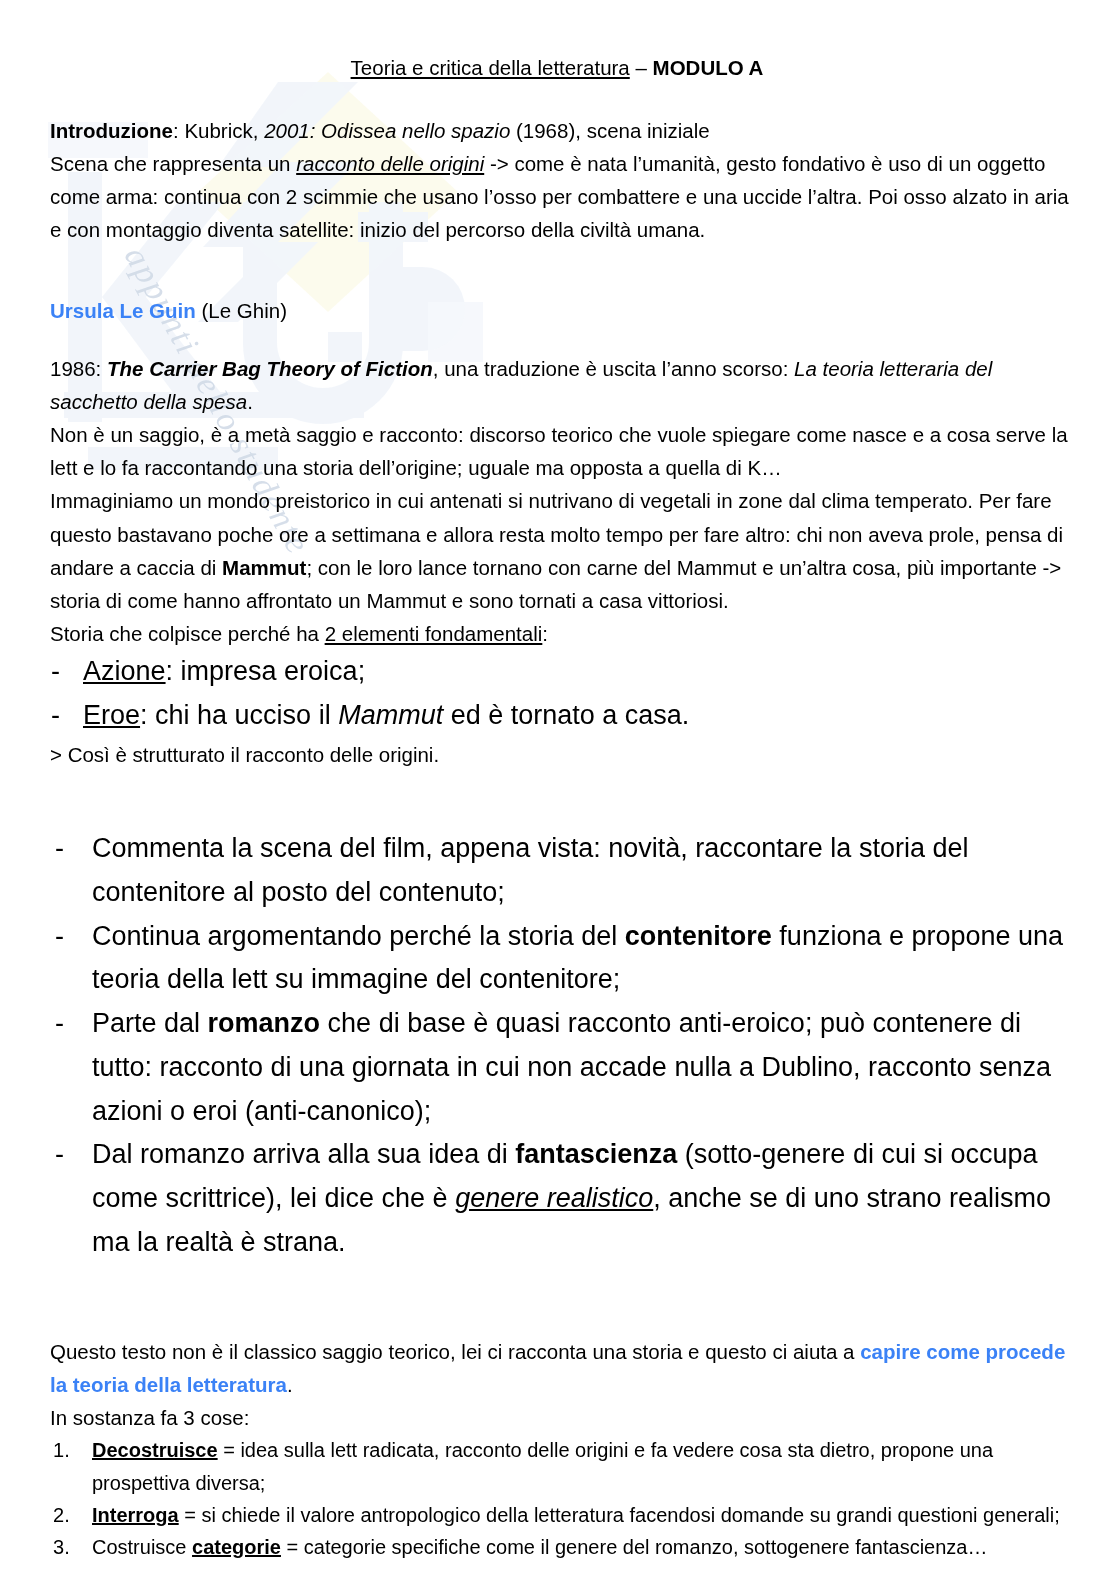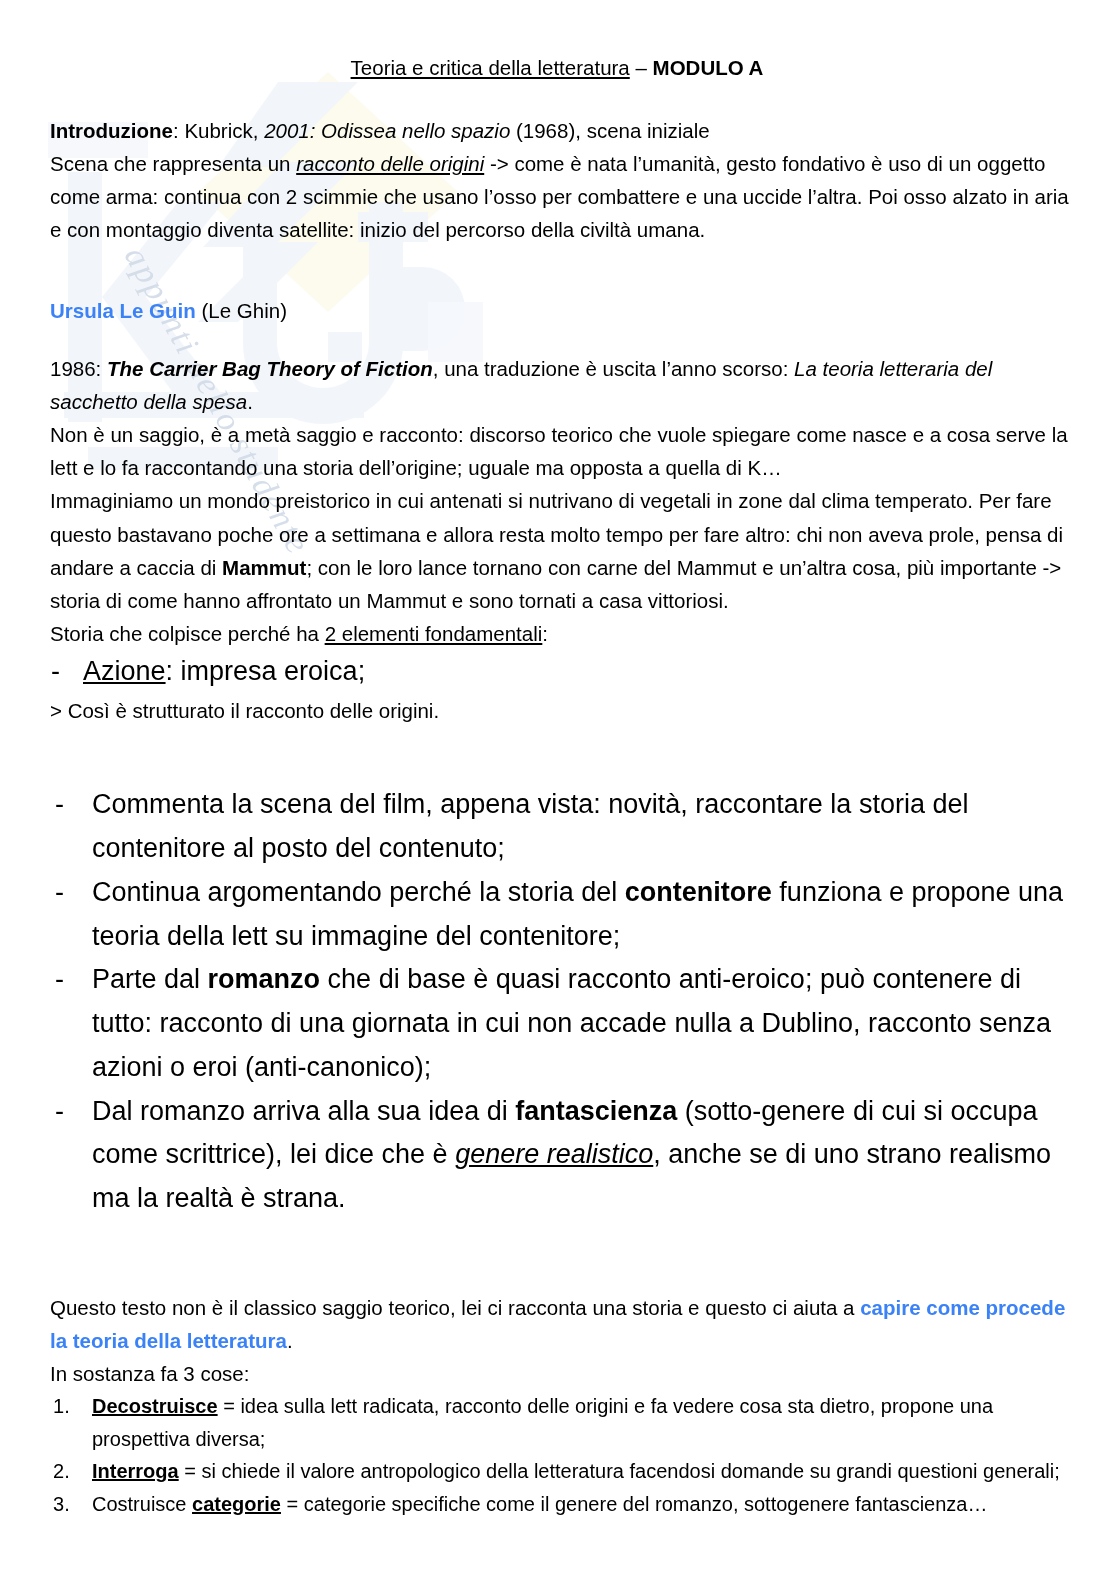--- a/index.html
+++ b/index.html
@@ -172,20 +172,21 @@
     <div class="para"><span>1986: </span><span class="bi">The Carrier Bag Theory of Fiction</span><span>, una traduzione è uscita l’anno scorso: </span><i>La teoria letteraria del sacchetto della spesa</i><span>.</span></div>
 
     <div class="para">Non è un saggio, è a metà saggio e racconto: discorso teorico che vuole spiegare come nasce e a cosa serve la lett e lo fa raccontando una storia dell’origine; uguale ma opposta a quella di K…</div>
 
     <div class="para"><span>Immaginiamo un mondo preistorico in cui antenati si nutrivano di vegetali in zone dal clima temperato. Per fare questo bastavano poche ore a settimana e allora resta molto tempo per fare altro: chi non aveva prole, pensa di andare a caccia di </span><b>Mammut</b><span>; con le loro lance tornano con carne del Mammut e un’altra cosa, più importante -&gt; storia di come hanno affrontato un Mammut e sono tornati a casa vittoriosi.</span></div>
 
     <div class="para"><span>Storia che colpisce perché ha </span><span class="u">2 elementi fondamentali</span><span>:</span></div>
 
     <ul class="dash tight">
       <li><span class="u">Azione</span><span>: impresa eroica;</span></li>
+      <li><span class="u">Eroe</span><span>: chi ha ucciso il </span><i>Mammut</i><span> ed è tornato a casa.</span></li>
     </ul>
 
     <div class="arrowline">&gt; Così è strutturato il racconto delle origini.</div>
 
     <div class="gap-lg"></div>
 
 
     <div class="gap-md"></div>
 
     <ul class="dash">

